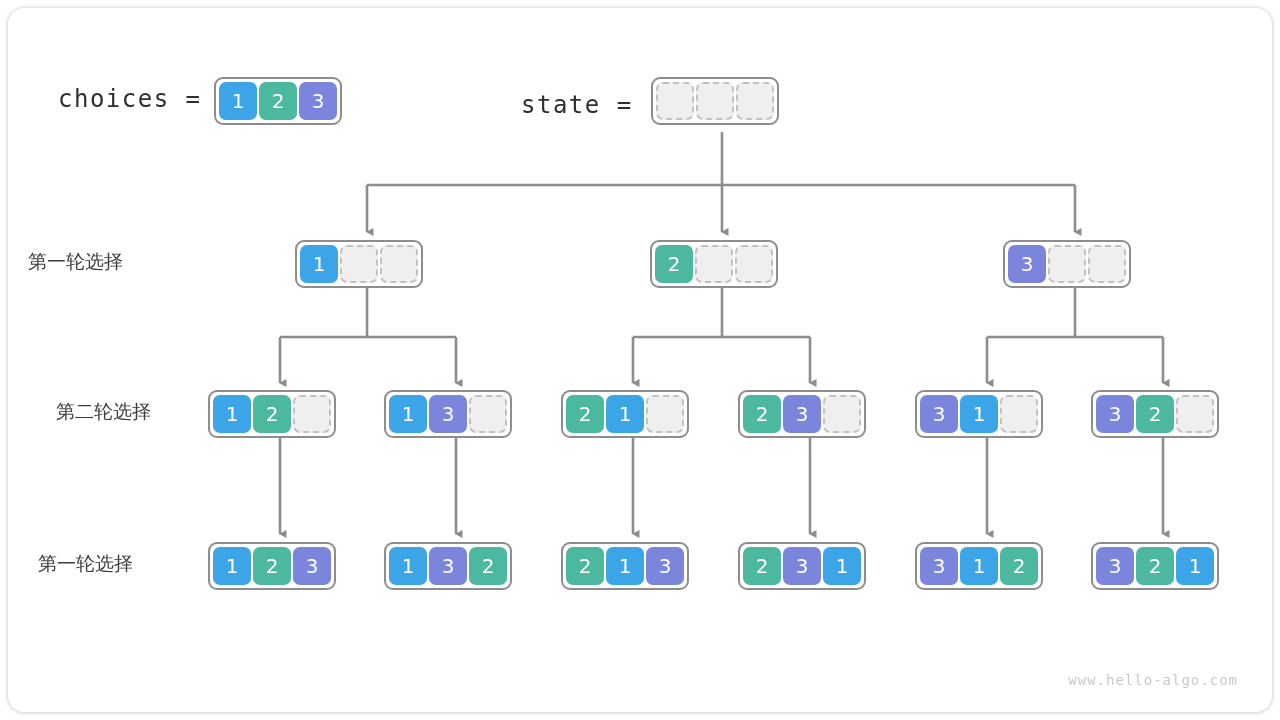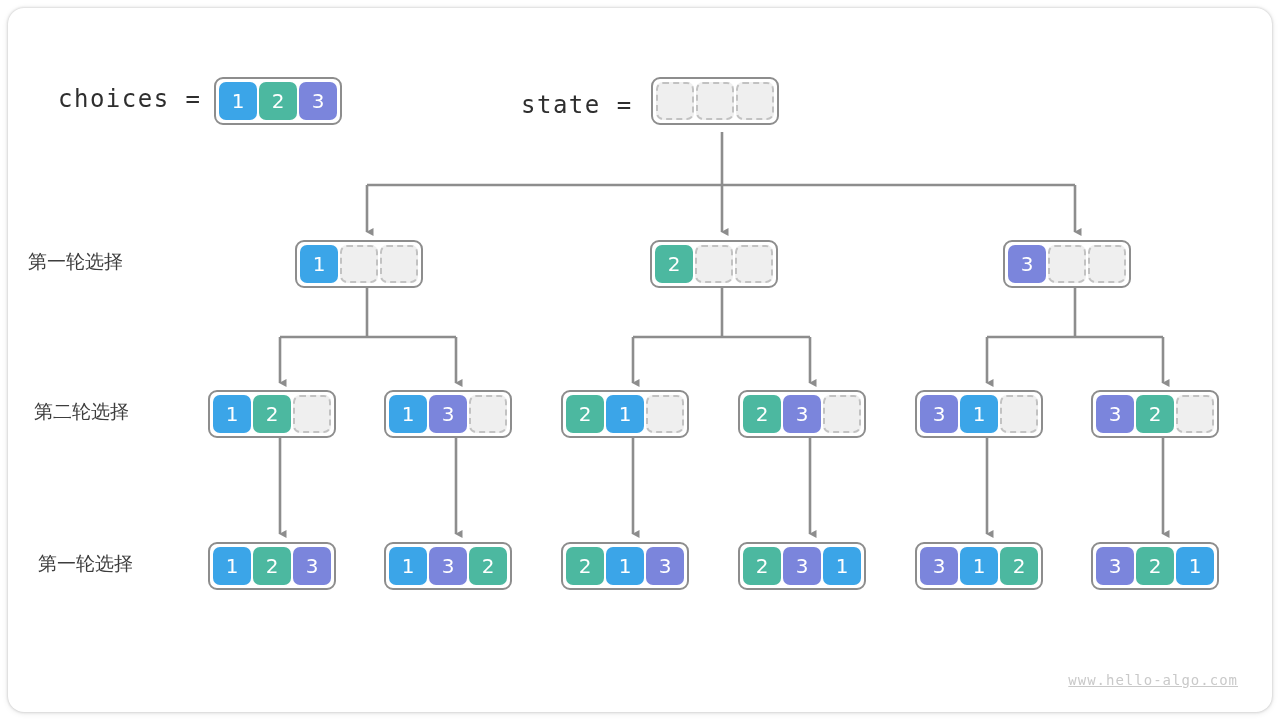--- a/index.html
+++ b/index.html
@@ -62,21 +62,20 @@
 
   .watermark {
     position: absolute;
     right: 42px;
     bottom: 32px;
     font-family: "DejaVu Sans Mono", monospace;
     font-size: 14px;
     color: #c9c9c9;
     letter-spacing: 1px;
     white-space: nowrap;
-    text-decoration: underline;
   }
 
   
   .node {
     position: absolute;
     display: flex;
     flex-direction: row;
     align-items: center;
     box-sizing: border-box;
     border: 2px solid #8d8d8d;
@@ -164,21 +163,21 @@
       <div class="cell v3">3</div>
     </div>
 
   <div class="node" id="node-state" style="left:651px; top:77px;">
       <div class="cell empty"></div>
       <div class="cell empty"></div>
       <div class="cell empty"></div>
     </div>
 
   <div class="row-label" style="left:28px; top:262px; transform:translateY(-50%);">第一轮选择</div>
-  <div class="row-label" style="left:34px; top:412px; transform:translateY(-50%);">第二轮选择</div>
+  <div class="row-label" style="left:56px; top:412px; transform:translateY(-50%);">第二轮选择</div>
   <div class="row-label" style="left:38px; top:564px; transform:translateY(-50%);">第一轮选择</div>
 
   <div class="node lvl-node" style="left:295px; top:240px;">
       <div class="cell v1">1</div>
       <div class="cell empty"></div>
       <div class="cell empty"></div>
     </div>
   <div class="node lvl-node" style="left:650px; top:240px;">
       <div class="cell v2">2</div>
       <div class="cell empty"></div>

